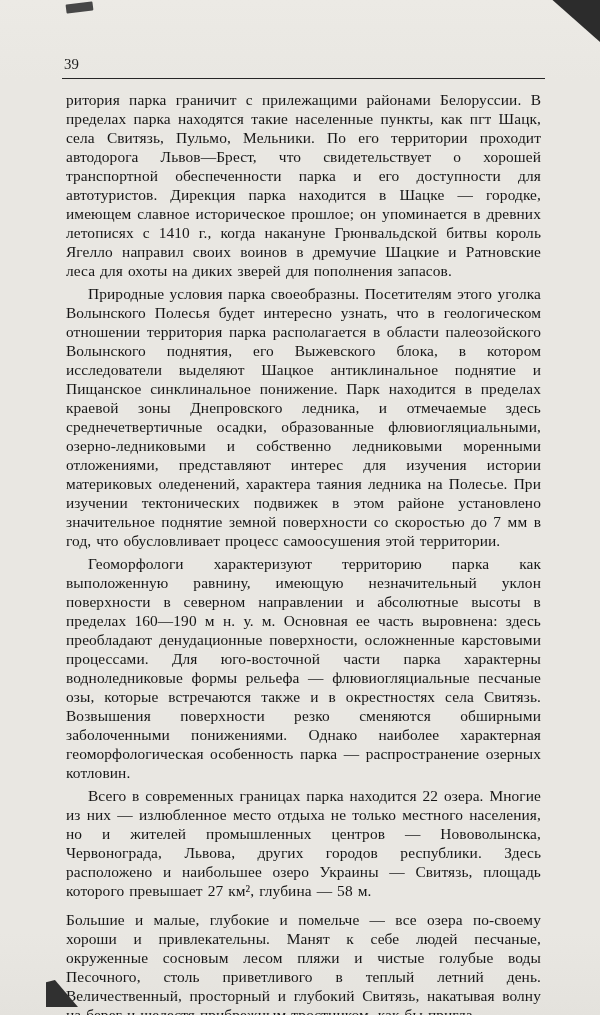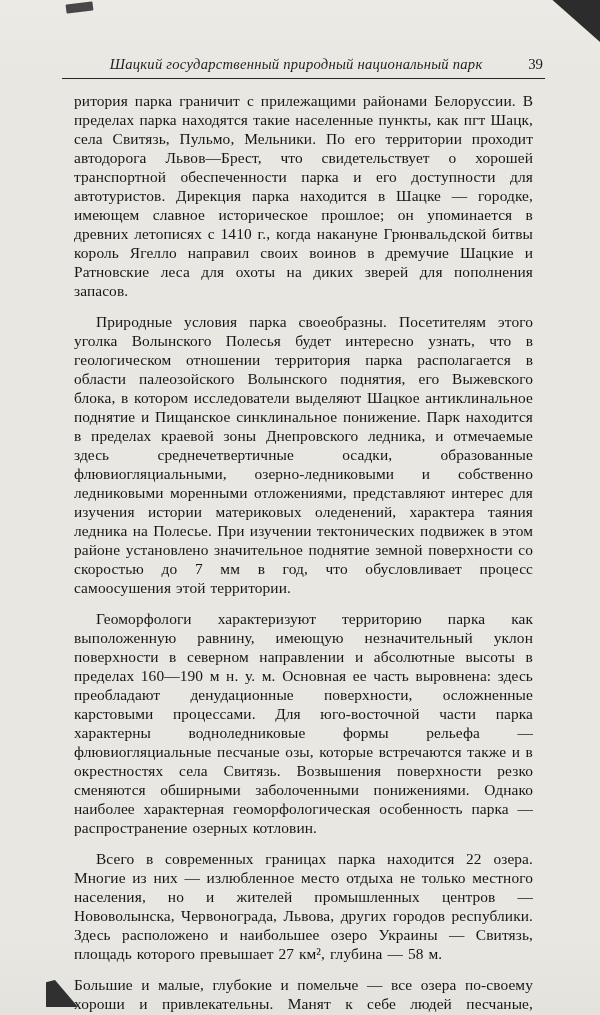--- a/index.html
+++ b/index.html
@@ -72,41 +72,40 @@
   
   .page-body {
     font-size: 15.4px;
     line-height: 19px;
     text-align: justify;
     letter-spacing: 0.1px;
     word-spacing: 1px;
     color: #161616;
   }
   .page-body p {
-    margin: 12px;
+    margin: 4px;
   }
   .page-body p.indent {
     text-indent: 22px;
   }
   .page-body p.gap-before {
     margin-top: 10px;
     font-family: Liberation Serif, serif;
   }
 </style>
 </head>
 <body>
 
 <div class="scan-page">
 
   <div class="artifact tl"></div>
   <div class="artifact tr"></div>
   <div class="artifact bl"></div>
 
   <div class="running-header">
-    <span class="running-title">Шацкий государственный природный национальный парк</span>
     <span class="page-number">39</span>
   </div>
 
   <div class="page-body">
     <p>ритория парка граничит с прилежащими районами Белоруссии. В пределах парка находятся такие населенные пункты, как пгт Шацк, села Свитязь, Пульмо, Мельники. По его территории проходит автодорога Львов—Брест, что свидетельствует о хорошей транспортной обеспеченности парка и его доступности для автотуристов. Дирекция парка находится в Шацке — городке, имеющем славное историческое прошлое; он упоминается в древних летописях с 1410 г., когда накануне Грюнвальдской битвы король Ягелло направил своих воинов в дремучие Шацкие и Ратновские леса для охоты на диких зверей для пополнения запасов.</p>
     <p class="indent">Природные условия парка своеобразны. Посетителям этого уголка Волынского Полесья будет интересно узнать, что в геологическом отношении территория парка располагается в области палеозойского Волынского поднятия, его Выжевского блока, в котором исследователи выделяют Шацкое антиклинальное поднятие и Пищанское синклинальное понижение. Парк находится в пределах краевой зоны Днепровского ледника, и отмечаемые здесь среднечетвертичные осадки, образованные флювиогляциальными, озерно-ледниковыми и собственно ледниковыми моренными отложениями, представляют интерес для изучения истории материковых оледенений, характера таяния ледника на Полесье. При изучении тектонических подвижек в этом районе установлено значительное поднятие земной поверхности со скоростью до 7 мм в год, что обусловливает процесс самоосушения этой территории.</p>
     <p class="indent">Геоморфологи характеризуют территорию парка как выположенную равнину, имеющую незначительный уклон поверхности в северном направлении и абсолютные высоты в пределах 160—190 м н. у. м. Основная ее часть выровнена: здесь преобладают денудационные поверхности, осложненные карстовыми процессами. Для юго-восточной части парка характерны водноледниковые формы рельефа — флювиогляциальные песчаные озы, которые встречаются также и в окрестностях села Свитязь. Возвышения поверхности резко сменяются обширными заболоченными понижениями. Однако наиболее характерная геоморфологическая особенность парка — распространение озерных котловин.</p>
     <p class="indent">Всего в современных границах парка находится 22 озера. Многие из них — излюбленное место отдыха не только местного населения, но и жителей промышленных центров — Нововолынска, Червонограда, Львова, других городов республики. Здесь расположено и наибольшее озеро Украины — Свитязь, площадь которого превышает 27 км², глубина — 58 м.</p>
     <p class="gap-before">Большие и малые, глубокие и помельче — все озера по-своему хороши и привлекательны. Манят к себе людей песчаные, окруженные сосновым лесом пляжи и чистые голубые воды Песочного, столь приветливого в теплый летний день. Величественный, просторный и глубокий Свитязь, накатывая волну на берег и шелестя прибрежным тростником, как бы пригла-</p>
   </div>

